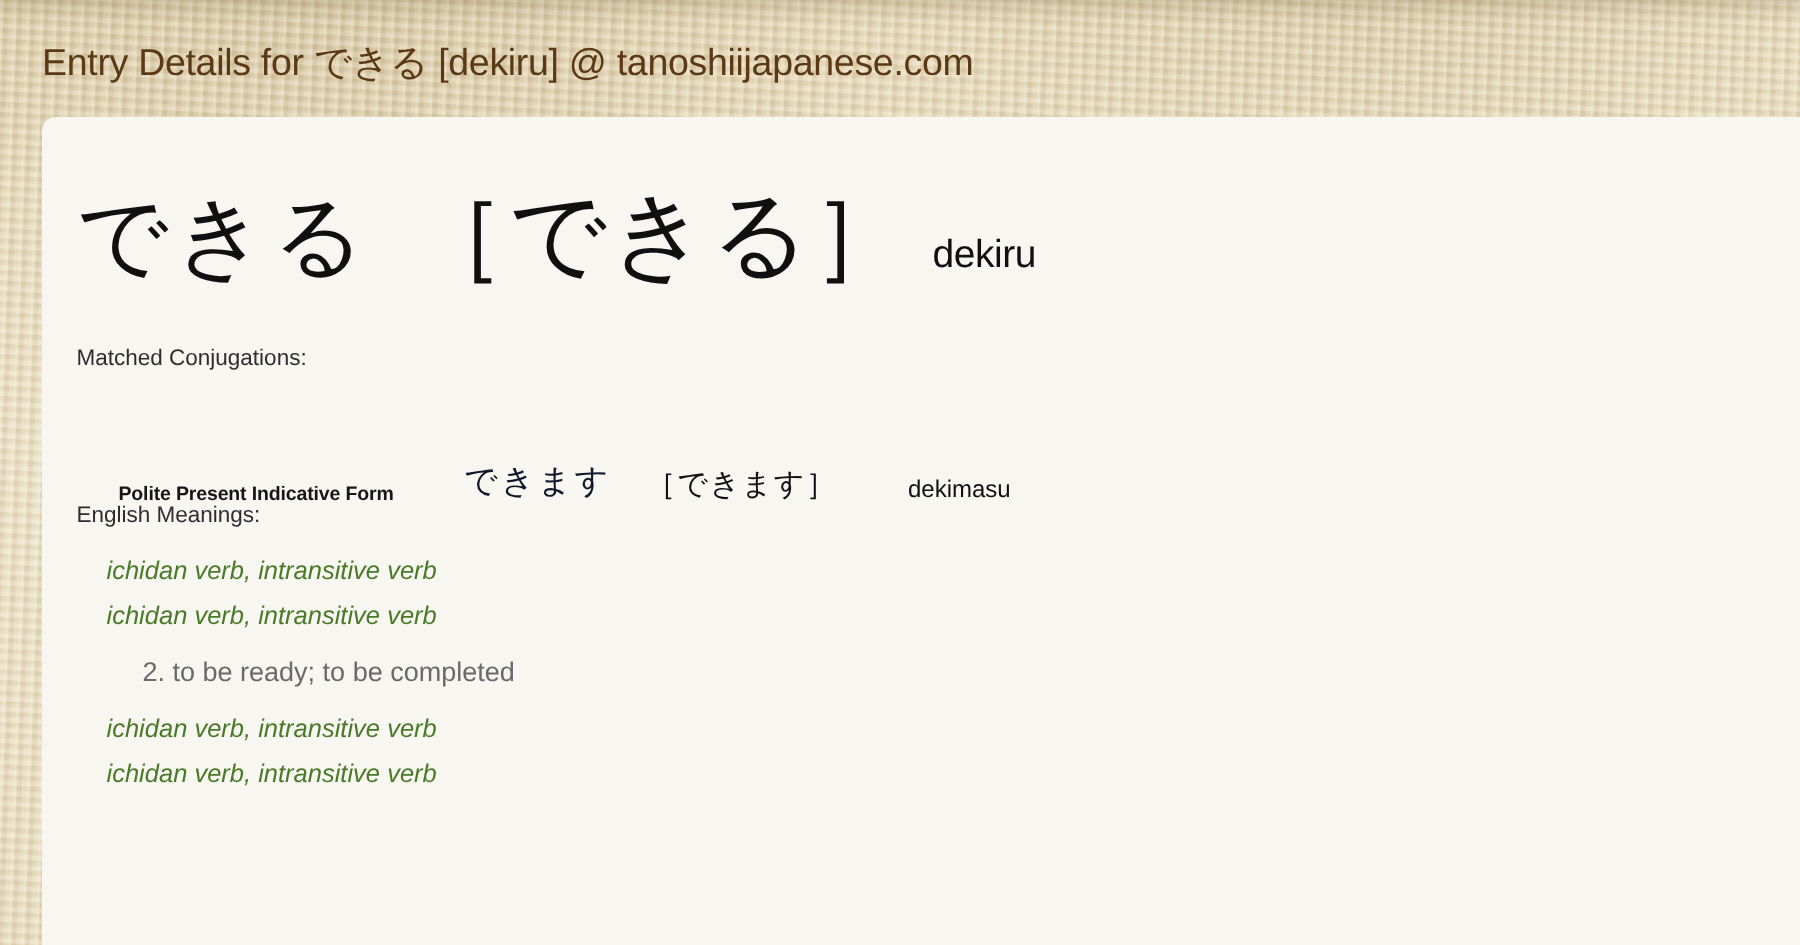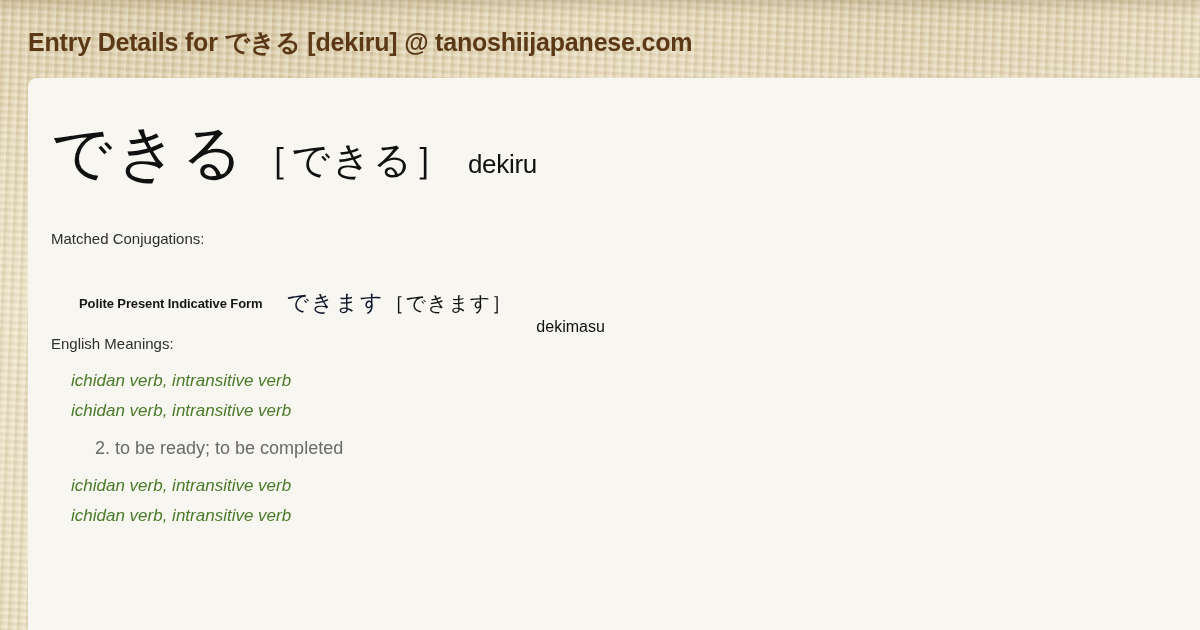--- a/index.html
+++ b/index.html
@@ -47,21 +47,21 @@
   }
 
   
   #header-title {
     position: absolute;
     left: 28px;
     top: 26px;
     z-index: 3;
     font-size: 25px;
     line-height: 32px;
-    font-weight: 700;
+    font-weight: 400;
     color: #5b3916;
     white-space: nowrap;
     letter-spacing: -0.2px;
     text-align: right;
   }
   #header-title .jp {
     font-family: "DejaVu Sans", sans-serif;
     font-size: 25px;
   }
 
@@ -87,23 +87,23 @@
     color: #101010;
   }
   #entry-heading .word-main {
     font-family: "DejaVu Serif", serif;
     font-size: 60px;
     letter-spacing: 4px;
     vertical-align: baseline;
   }
   #entry-heading .word-bracket {
     font-family: Liberation Serif, serif;
-    font-size: 38px;
+    font-size: 64px;
     letter-spacing: 2px;
-    margin-left: 4px;
+    margin-left: 26px;
     vertical-align: baseline;
   }
   #entry-heading .word-romaji {
     font-family: "Liberation Sans", sans-serif;
     font-size: 26px;
     margin-left: 14px;
     vertical-align: baseline;
     letter-spacing: -0.3px;
   }
 
@@ -120,21 +120,22 @@
   #conj-heading { top: 152px; }
   #meanings-heading { top: 257px; }
 
   
   #conj-row {
     position: absolute;
     left: 51px;
     top: 192px;
     white-space: nowrap;
     display: flex;
-    align-items: center;
+    align-items: flex-end;
+    gap: 23px;
   }
   #conj-row .conj-name {
     font-size: 13px;
     font-weight: bold;
     color: #161616;
     letter-spacing: -0.1px;
   }
   #conj-row .conj-kana {
     font-family: "DejaVu Serif", serif;
     font-size: 22px;

